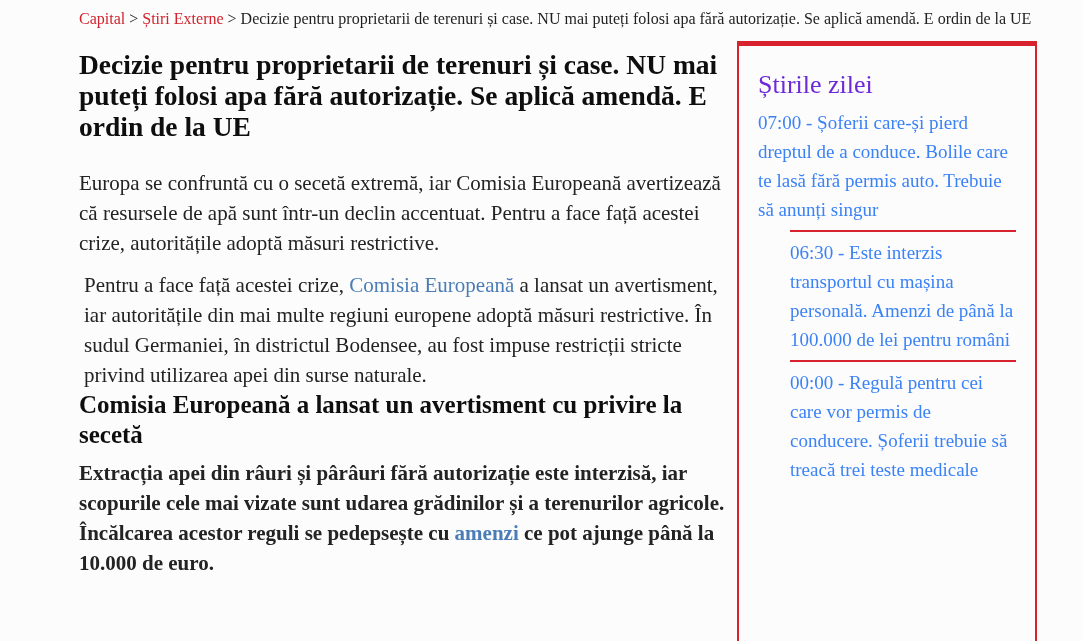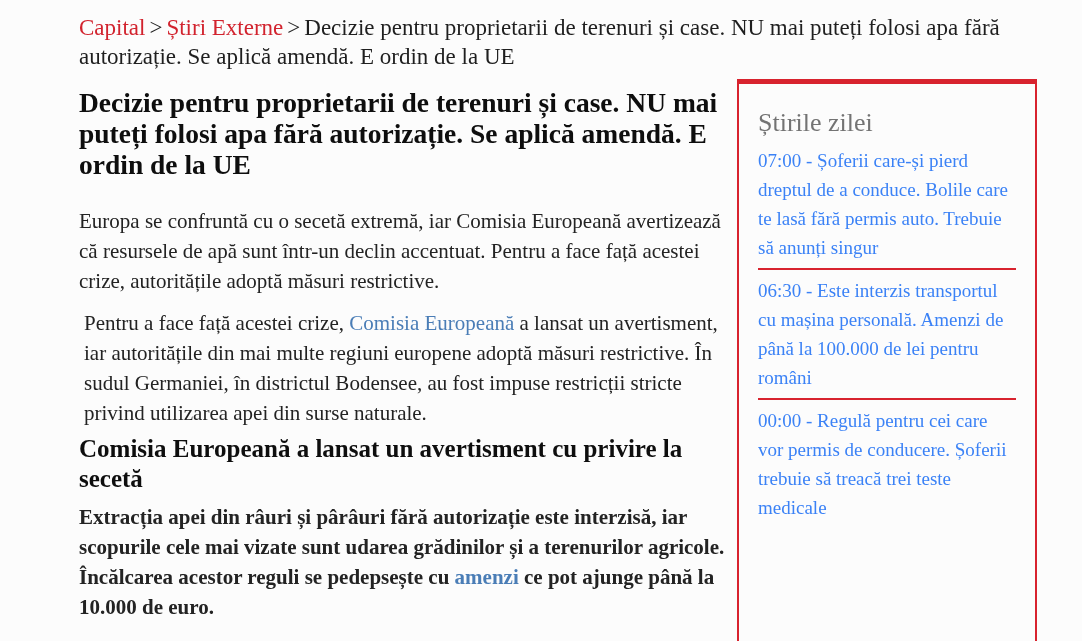--- a/index.html
+++ b/index.html
@@ -7,23 +7,23 @@
   .page {
     position:relative;
     width:1082px; height:641px;
     overflow:hidden;
     background:#fcfcfc;
     font-family:"Liberation Serif","DejaVu Serif",serif;
     color:#222;
   }
   
   .breadcrumb {
-    margin:13px 40px 0 79px;
+    margin:4px 40px 0 79px;
     width:962px;
-    font-size:23px;
+    font-size:16px;
     line-height:29px;
     color:#1f1f1f;
   }
   .breadcrumb a { color:#d2232e; text-decoration:none; cursor:pointer; }
   .crumb-sep { color:#1f1f1f; padding:0 4px; }
 
   
   .content-row { display:flex; align-items:flex-start; margin:8px 0 0 79px; }
   .article { width:651px; }
   .article h1 {
@@ -42,21 +42,20 @@
   .meta a { color:#d2232e; text-decoration:none; cursor:pointer; }
   .article p {
     font-size:21px;
     line-height:30px;
     color:#232323;
   }
   .article p a { color:#4a7db6; text-decoration:none; cursor:pointer; }
   .p1 { margin-top:26px; }
   .p2 { margin-top:12px; padding-left:5px; }
   .article h2 {
-    margin-top:6px;
     font-size:25px;
     line-height:30px;
     font-weight:bold;
     color:#0e0e0e;
   }
   .p3 { margin-top:8px;font-weight:bold; }
 
   
   .sidebar {
     width:300px;
@@ -65,31 +64,31 @@
     border-top:5px solid #d8232e;
     background:#fcfcfc;
     padding:6px 19px 20px 19px;
     min-height:700px;
   }
   .sidebar h3 {
     margin-top:16px;
     font-size:26px;
     line-height:34px;
     font-weight:normal;
-    color:#737373;
+    color:#6d28d9;
   }
   .sidebar ul { list-style:none; }
   .sidebar li {
     padding:6px 0;
     font-size:19px;
     line-height:29px;
     color:#3b82f6;
     cursor:pointer;
   }
-  .sidebar li + li { border-top:2px solid #d8232e; }
+  .sidebar li + li { border-top:2px solid #d8232e;margin-left:32px; }
 </style>
 </head>
 <body>
 
 <div class="page">
 
   <nav class="breadcrumb">
     <a>Capital</a><span class="crumb-sep">&gt;</span><a>Știri Externe</a><span class="crumb-sep">&gt;</span><span>Decizie pentru proprietarii de terenuri și case. NU mai puteți folosi apa fără autorizație. Se aplică amendă. E ordin de la UE</span>
   </nav>
 

